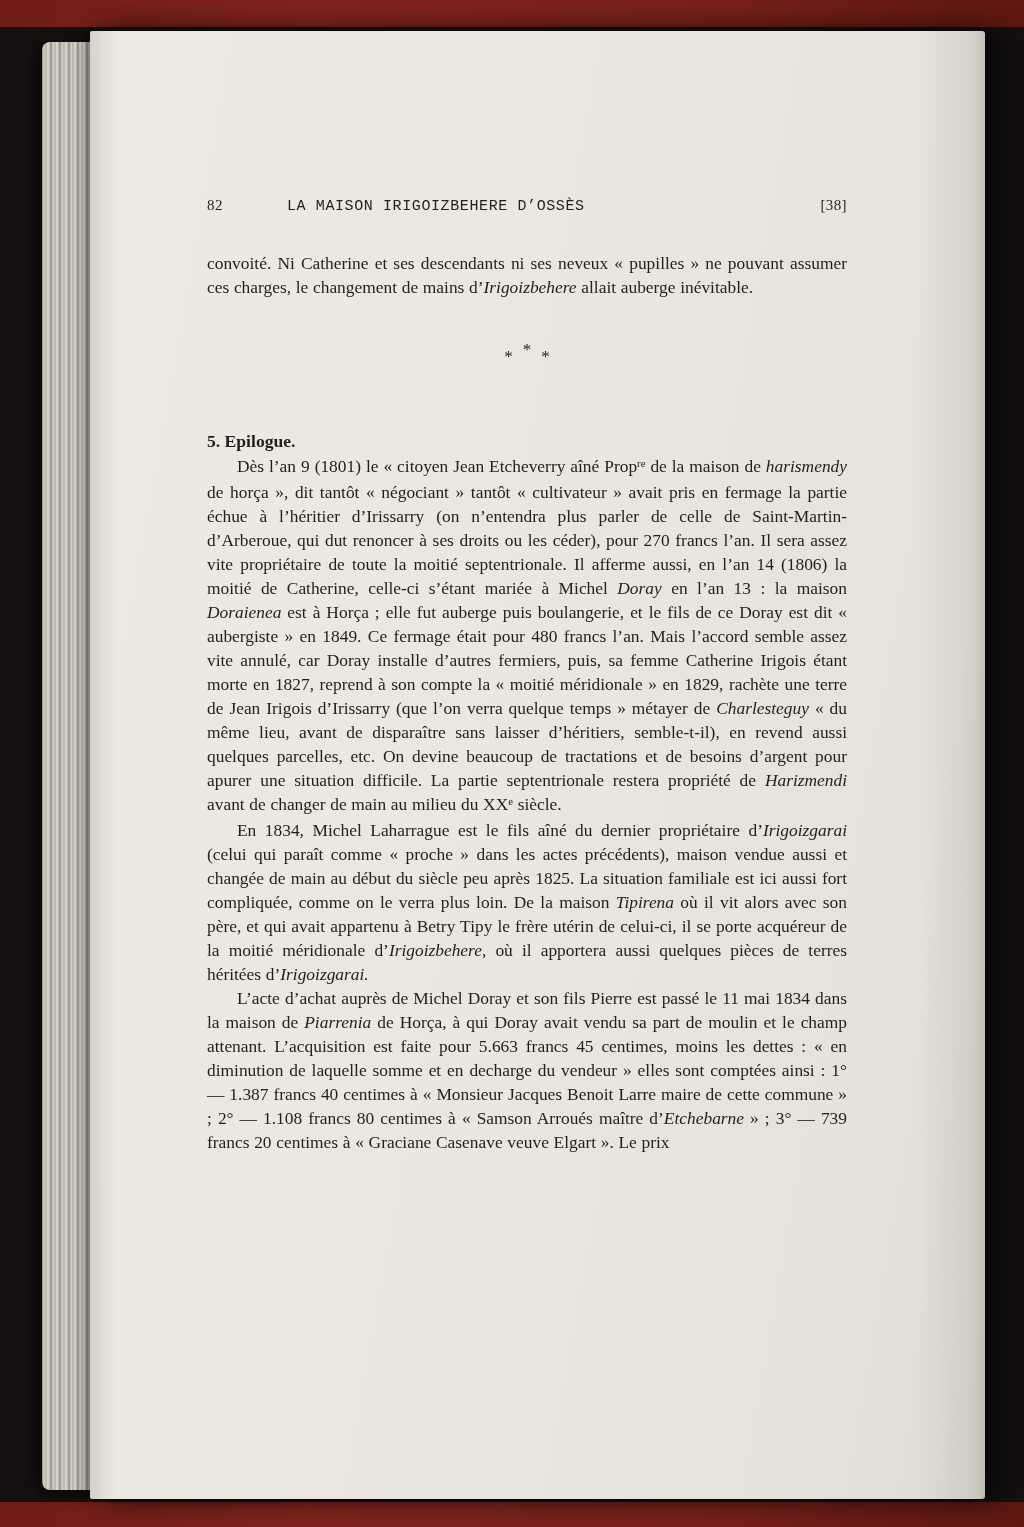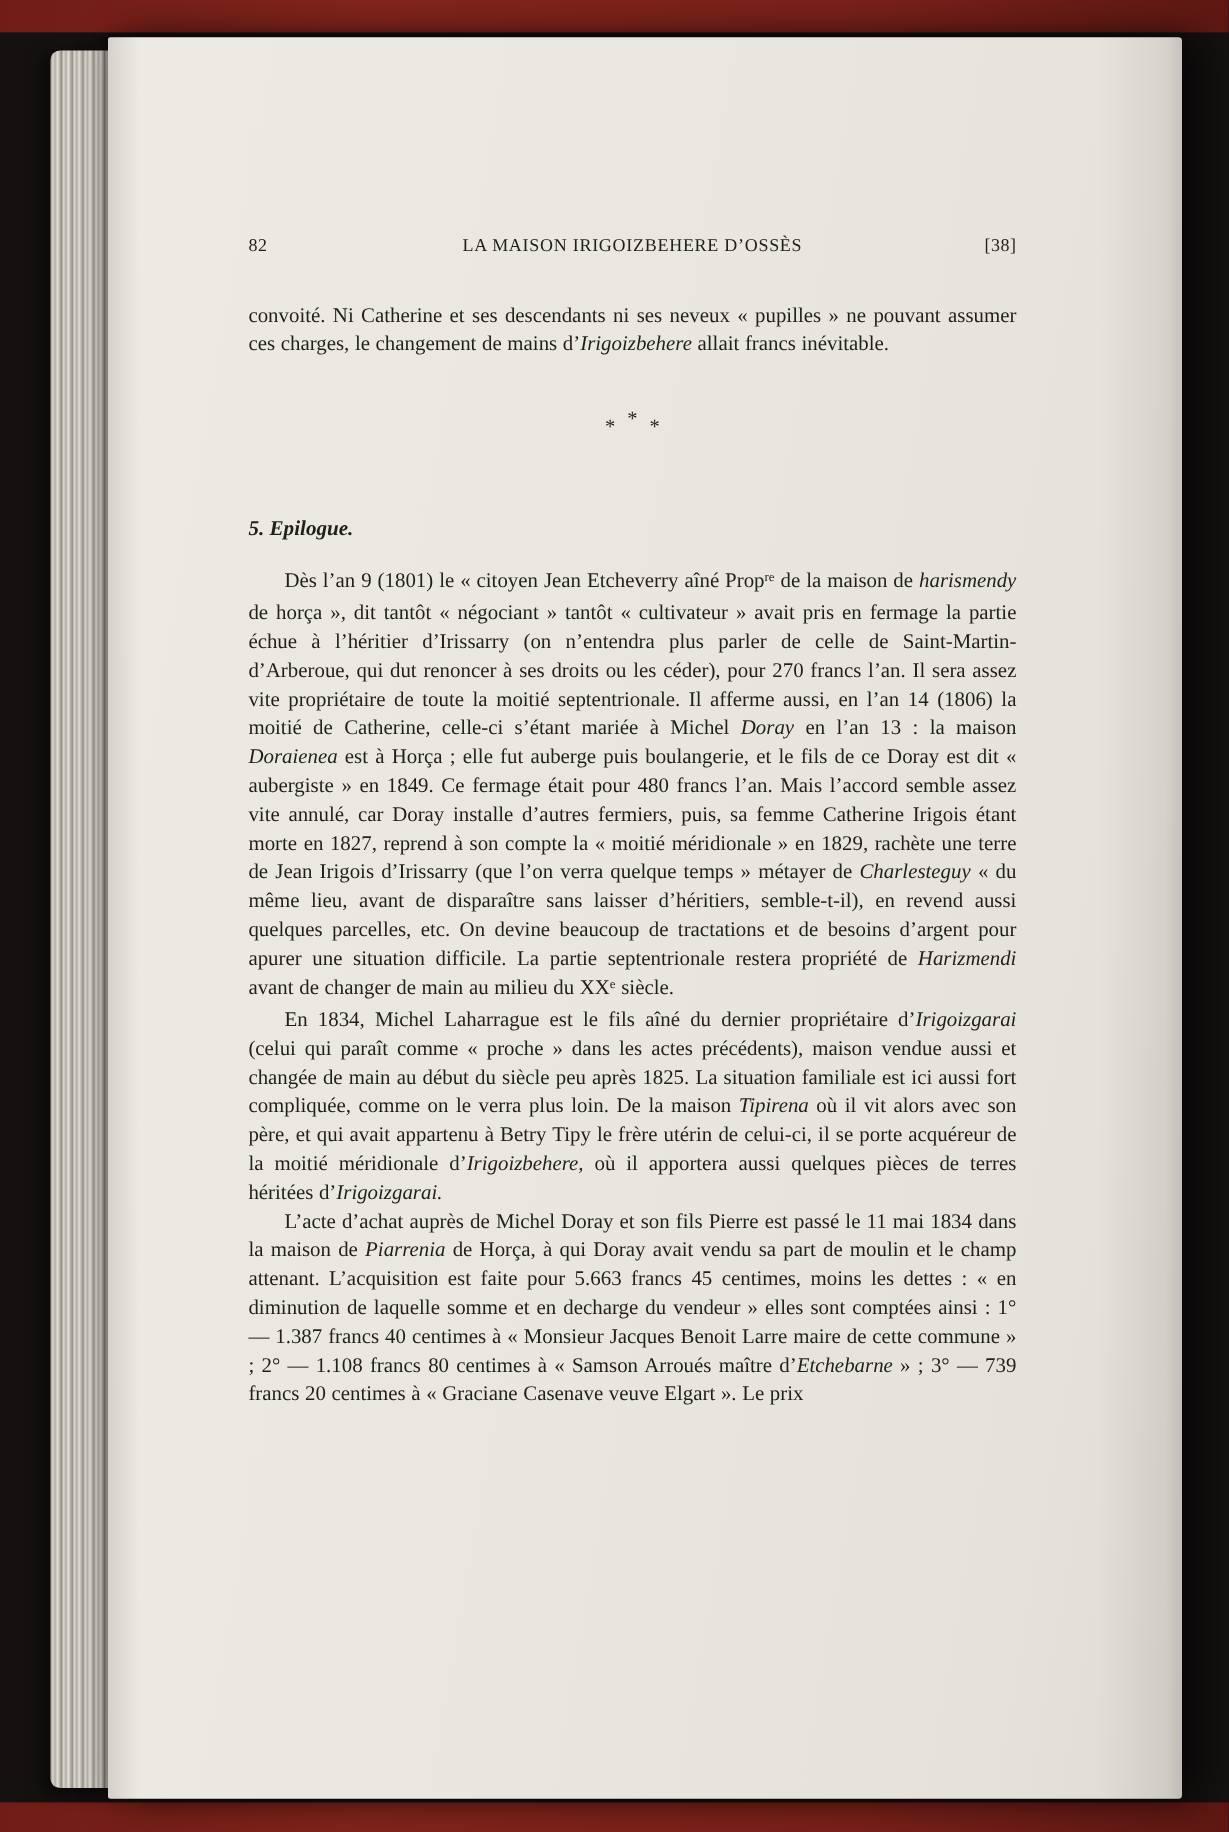--- a/index.html
+++ b/index.html
@@ -46,57 +46,57 @@
   }
   .page-inner{
     position:absolute;left:117px;top:166px;width:640px;
     color:var(--ink);
   }
   .running-head{
     display:flex;align-items:baseline;
     font-size:15px;letter-spacing:.4px;
   }
   .running-head .rh-left{width:80px;text-align:left;}
-  .running-head .rh-center{flex:1;text-align:center;letter-spacing:.6px;}
+  .running-head .rh-center{flex:1;text-align:left;letter-spacing:.6px;font-family:Liberation Mono, monospace;}
   .running-head .rh-right{width:80px;text-align:right;}
   .page-body{margin-top:36px;}
   .para{
     font-size:17.4px;line-height:24px;text-align:justify;
     word-spacing:.02em;
   }
   .para.indent{text-indent:30px;}
   .it{font-style:italic;margin-top:48px;}
   .sup{font-size:.62em;position:relative;top:-.45em;}
   .separator{
     text-align:center;margin:48px 0 0;height:22px;
     font-size:17px;letter-spacing:0;
   }
   .separator .star{display:inline-block;padding:0 5px;}
   .separator .star.raised{position:relative;top:-7px;}
   .heading{
-    font-size:17.6px;font-weight:bold;margin:62px 0 20px;font-style:italic;
+    font-size:17.6px;font-weight:bold;margin:62px 0 2px;
   }
 </style>
 </head>
 <body>
 
 <div class="red-strip top"></div>
 <div class="red-strip bottom"></div>
 
 <div class="page-stack"></div>
 
 <div class="page">
   <div class="page-inner">
     <header class="running-head">
       <span class="rh-left">82</span>
       <span class="rh-center">LA MAISON IRIGOIZBEHERE D’OSSÈS</span>
       <span class="rh-right">[38]</span>
     </header>
     <main class="page-body">
-        <p class="para"><span>convoité. Ni Catherine et ses descendants ni ses neveux « pupilles » ne pouvant assumer ces charges, le changement de mains d’</span><span class="it">Irigoizbehere</span><span> allait francs inévitable.</span></p>
+        <p class="para"><span>convoité. Ni Catherine et ses descendants ni ses neveux « pupilles » ne pouvant assumer ces charges, le changement de mains d’</span><span class="it">Irigoizbehere</span><span> allait auberge inévitable.</span></p>
         <div class="separator"><span class="star">*</span><span class="star raised">*</span><span class="star">*</span></div>
         <h2 class="heading">5. Epilogue.</h2>
         <p class="para indent"><span>Dès l’an 9 (1801) le « citoyen Jean Etcheverry aîné Prop</span><span class="sup">re</span><span> de la maison de </span><span class="it">harismendy</span><span> de horça », dit tantôt « négociant » tantôt « cultivateur » avait pris en fermage la partie échue à l’héritier d’Irissarry (on n’entendra plus parler de celle de Saint-Martin-d’Arberoue, qui dut renoncer à ses droits ou les céder), pour 270 francs l’an. Il sera assez vite propriétaire de toute la moitié septentrionale. Il afferme aussi, en l’an 14 (1806) la moitié de Catherine, celle-ci s’étant mariée à Michel </span><span class="it">Doray</span><span> en l’an 13 :  la maison </span><span class="it">Doraienea</span><span> est à Horça ;  elle fut auberge puis boulangerie, et le fils de ce Doray est dit « aubergiste » en 1849. Ce fermage était pour 480 francs l’an. Mais l’accord semble assez vite annulé, car Doray installe d’autres fermiers, puis, sa femme Catherine Irigois étant morte en 1827, reprend à son compte la « moitié méridionale » en 1829, rachète une terre de Jean Irigois d’Irissarry (que l’on verra quelque temps » métayer de </span><span class="it">Charlesteguy</span><span> « du même lieu, avant de disparaître sans laisser d’héritiers, semble-t-il), en revend aussi quelques parcelles, etc. On devine beaucoup de tractations et de besoins d’argent pour apurer une situation difficile. La partie septentrionale restera propriété de </span><span class="it">Harizmendi</span><span> avant de changer de main au milieu du XX</span><span class="sup">e</span><span> siècle.</span></p>
         <p class="para indent"><span>En 1834, Michel Laharrague est le fils aîné du dernier propriétaire d’</span><span class="it">Irigoizgarai</span><span> (celui qui paraît comme « proche » dans les actes précédents), maison vendue aussi et changée de main au début du siècle peu après 1825. La situation familiale est ici aussi fort compliquée, comme on le verra plus loin. De la maison </span><span class="it">Tipirena</span><span> où il vit alors avec son père, et qui avait appartenu à Betry Tipy le frère utérin de celui-ci, il se porte acquéreur de la moitié méridionale d’</span><span class="it">Irigoizbehere,</span><span> où il apportera aussi quelques pièces de terres héritées d’</span><span class="it">Irigoizgarai.</span></p>
         <p class="para indent"><span>L’acte d’achat auprès de Michel Doray et son fils Pierre est passé le 11 mai 1834 dans la maison de </span><span class="it">Piarrenia</span><span> de Horça, à qui Doray avait vendu sa part de moulin et le champ attenant. L’acquisition est faite pour 5.663 francs 45 centimes, moins les dettes : « en diminution de laquelle somme et en decharge du vendeur » elles sont comptées ainsi :  1° — 1.387 francs 40 centimes à « Monsieur Jacques Benoit Larre maire de cette commune » ; 2° — 1.108 francs 80 centimes à « Samson Arroués maître d’</span><span class="it">Etchebarne</span><span> » ; 3° — 739 francs 20 centimes à « Graciane Casenave veuve Elgart ». Le prix</span></p>
       </main>
   </div>
 </div>
 
 </body></html>

